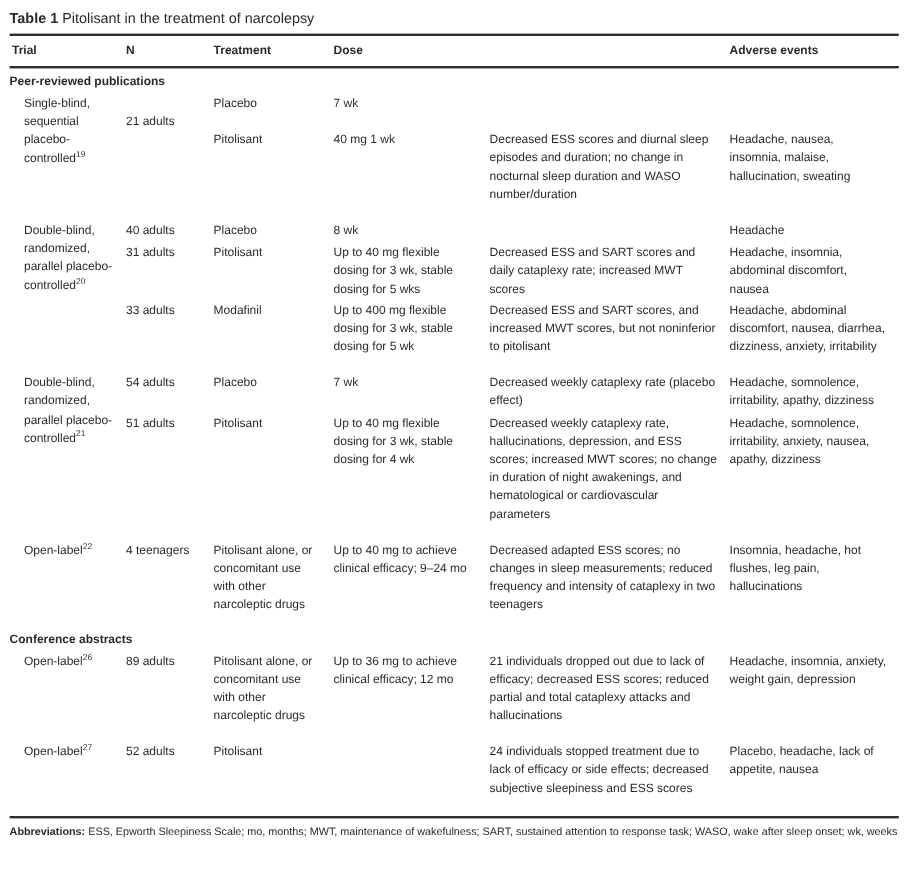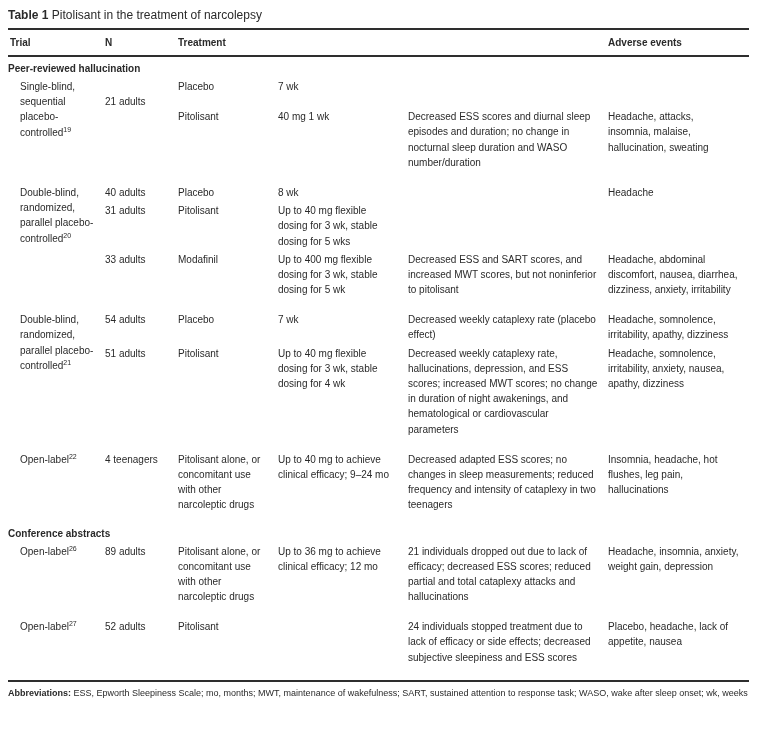--- a/index.html
+++ b/index.html
@@ -43,51 +43,54 @@
     <b>Table 1</b>
     <span>Pitolisant in the treatment of narcolepsy</span>
   </div>
 
   <div class="rule"></div>
 
   <div class="grid head">
     <div class="hcell c1">Trial</div>
     <div class="hcell c2">N</div>
     <div class="hcell c3">Treatment</div>
+    <div class="hcell c4">Dose</div>
     <div class="hcell c6">Adverse events</div>
   </div>
 
   <div class="rule"></div>
 
-  <div class="section-h">Peer-reviewed hallucination</div>
+  <div class="section-h">Peer-reviewed publications</div>
 
   <div class="grid block">
     <div class="cell c1 rs2 trial">
       <span>Single-blind, sequential placebo-controlled</span><sup class="ref">19</sup>
     </div>
     <div class="cell c2 rs2 nshift">21 adults</div>
     <div class="cell c3 r1">Placebo</div>
     <div class="cell c4 r1">7 wk</div>
     <div class="cell c3 r2 mt">Pitolisant</div>
     <div class="cell c4 r2 mt">40 mg 1 wk</div>
     <div class="cell c5 r2 mt">Decreased ESS scores and diurnal sleep episodes and duration; no change in nocturnal sleep duration and WASO number/duration</div>
-    <div class="cell c6 r2 mt">Headache, attacks, insomnia, malaise, hallucination, sweating</div>
+    <div class="cell c6 r2 mt">Headache, nausea, insomnia, malaise, hallucination, sweating</div>
   </div>
 
   <div class="grid block">
     <div class="cell c1 rs3 trial">
       <span>Double-blind, randomized, parallel placebo-controlled</span><sup class="ref">20</sup>
     </div>
     <div class="cell c2 r1">40 adults</div>
     <div class="cell c3 r1">Placebo</div>
     <div class="cell c4 r1">8 wk</div>
     <div class="cell c6 r1">Headache</div>
     <div class="cell c2 r2">31 adults</div>
     <div class="cell c3 r2">Pitolisant</div>
     <div class="cell c4 r2">Up to 40 mg flexible dosing for 3 wk, stable dosing for 5 wks</div>
+    <div class="cell c5 r2">Decreased ESS and SART scores and daily cataplexy rate; increased MWT scores</div>
+    <div class="cell c6 r2">Headache, insomnia, abdominal discomfort, nausea</div>
     <div class="cell c2 r3">33 adults</div>
     <div class="cell c3 r3">Modafinil</div>
     <div class="cell c4 r3">Up to 400 mg flexible dosing for 3 wk, stable dosing for 5 wk</div>
     <div class="cell c5 r3">Decreased ESS and SART scores, and increased MWT scores, but not noninferior to pitolisant</div>
     <div class="cell c6 r3">Headache, abdominal discomfort, nausea, diarrhea, dizziness, anxiety, irritability</div>
   </div>
 
   <div class="grid block">
     <div class="cell c1 rs2 trial">
       <span>Double-blind, randomized, parallel placebo-controlled</span><sup class="ref">21</sup>

